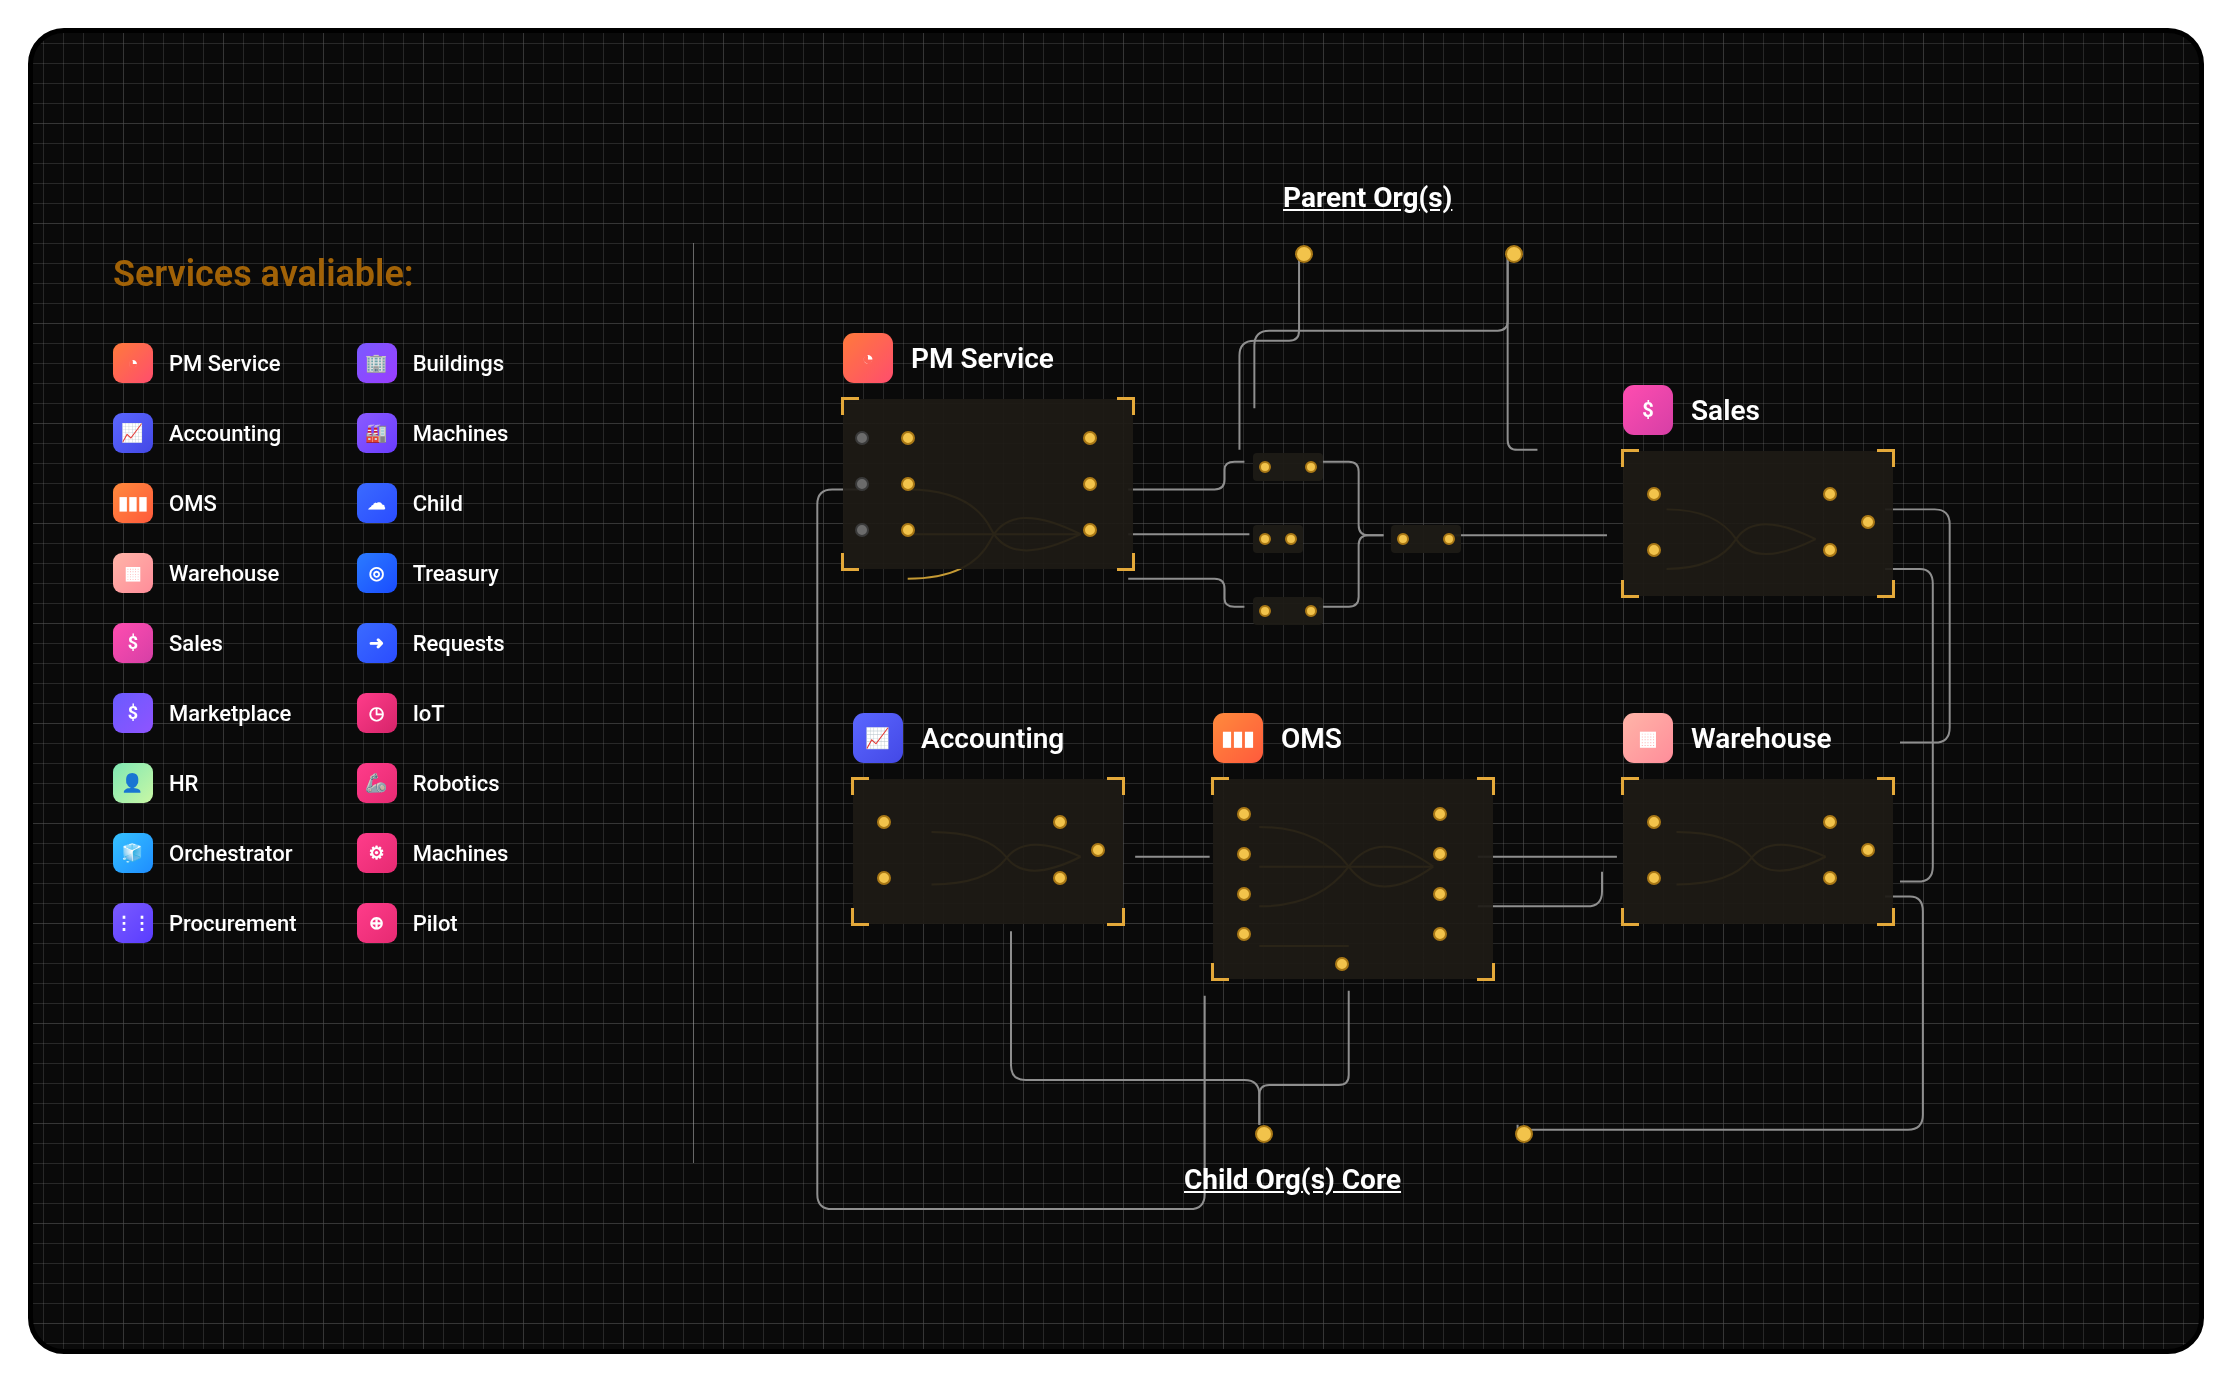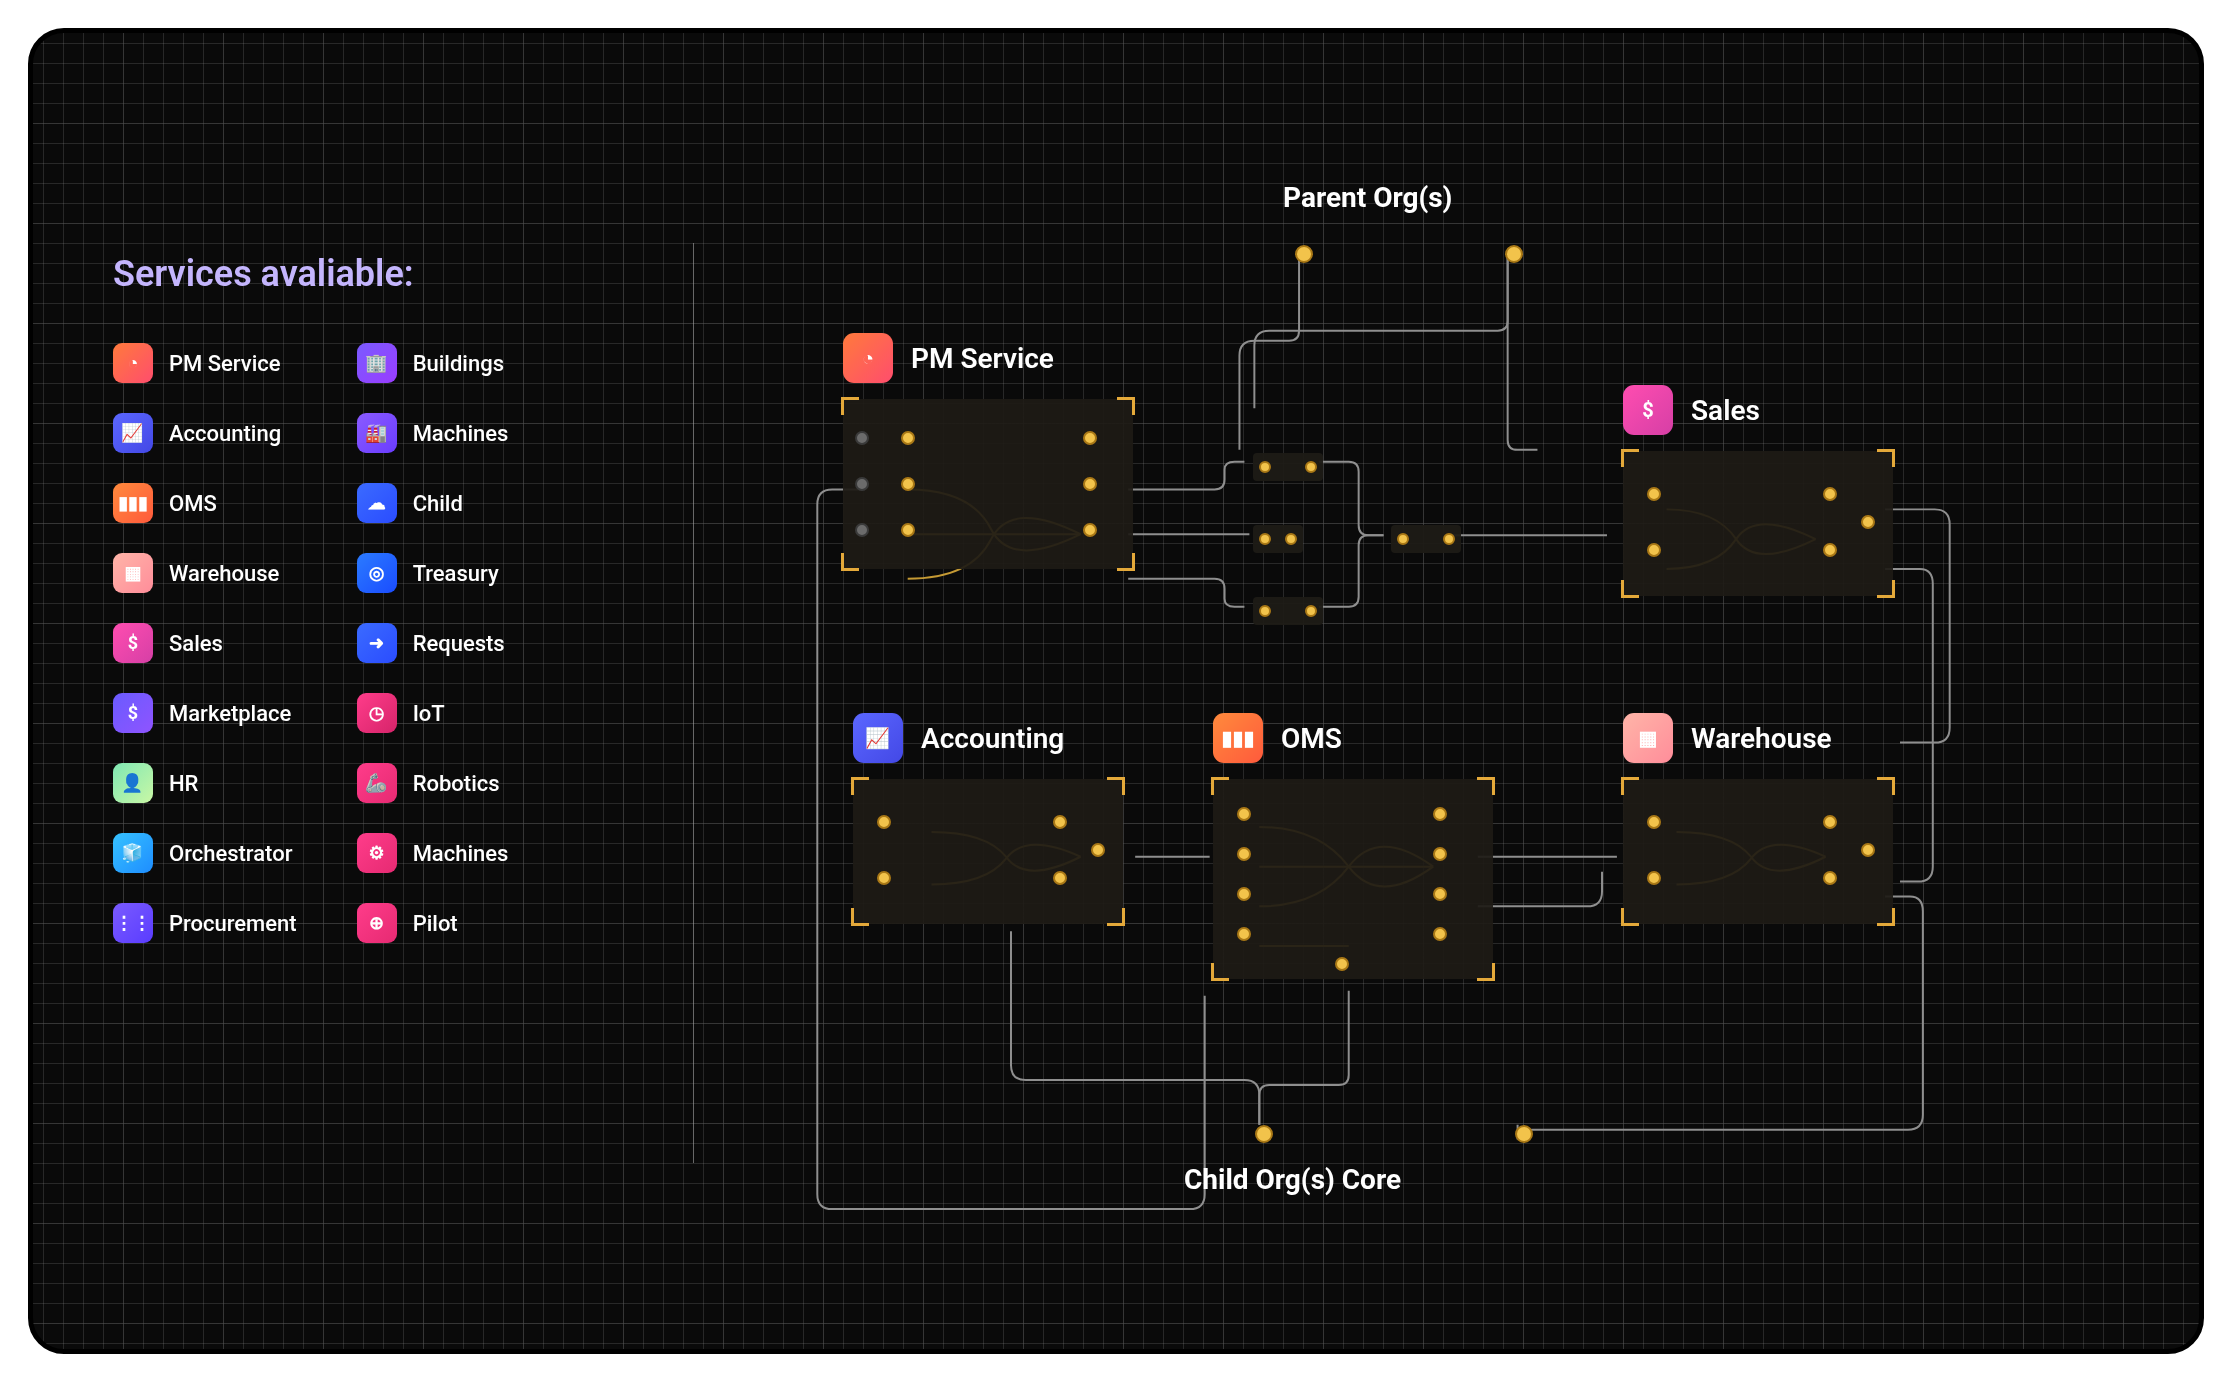--- a/index.html
+++ b/index.html
@@ -33,21 +33,21 @@
     background-size: 100px 100px, 100px 100px, 20px 20px, 20px 20px;
     background-position: -10px -10px, -10px -10px, -10px -10px, -10px -10px;
   }
   .sidebar {
     position: absolute;
     left: 80px;
     top: 220px;
     width: 560px;
   }
   .sidebar-title {
-    color: #c4b5fd;
+    color: #a16207;
     font-size: 36px;
     font-weight: 600;
     margin-bottom: 48px;
   }
   .service-cols {
     display: flex;
     gap: 60px;
   }
   .service-col {
     display: flex;
@@ -92,20 +92,21 @@
     position: absolute;
     inset: 0;
     width: 100%;
     height: 100%;
   }
   .heading {
     position: absolute;
     color: #fff;
     font-size: 28px;
     font-weight: 700;
+    text-decoration: underline;
   }
   .node-block {
     position: absolute;
   }
   .node-header {
     display: flex;
     align-items: center;
     gap: 18px;
     margin-bottom: 16px;
   }

